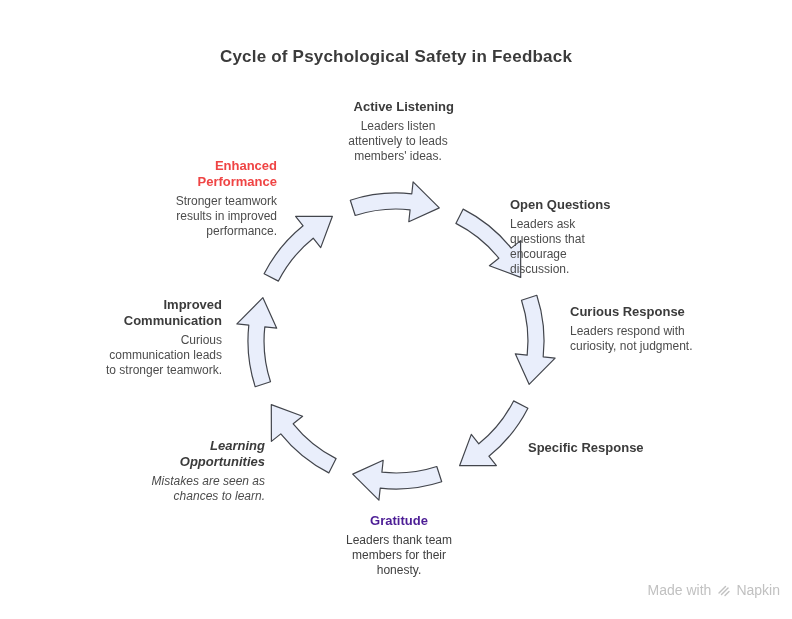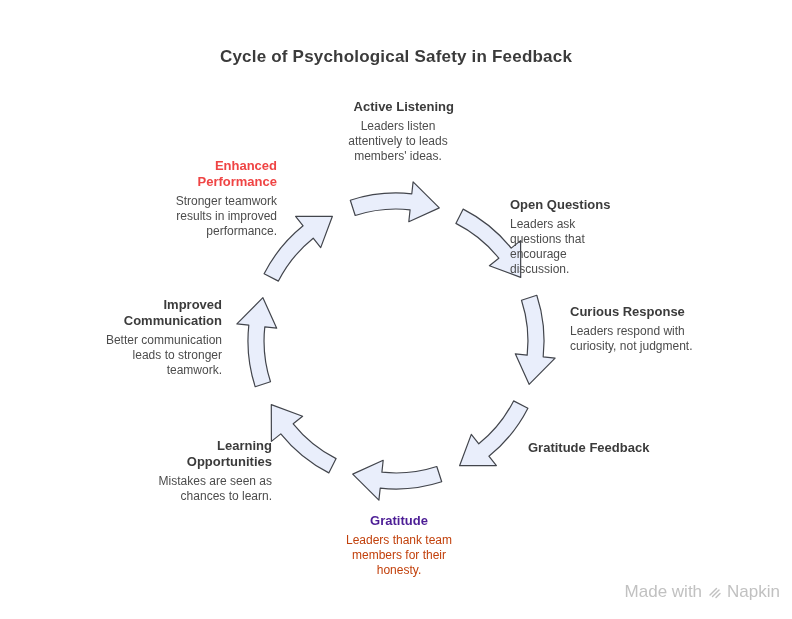--- a/index.html
+++ b/index.html
@@ -44,31 +44,31 @@
   }
   .align-center { text-align: center; }
   .align-left   { text-align: left; }
   .align-right  { text-align: right; }
 
   #node-active-listening      { left: 342px; top:  99px; width: 112px; }
   #node-open-questions        { left: 510px; top: 161px; width: 110px; }
   #node-curious-response      { left: 570px; top: 304px; width: 130px; }
   #node-specific-feedback     { left: 528px; top: 440px; width: 130px; }
   #node-gratitude             { left: 336px; top: 513px; width: 126px; }
-  #node-learning-opportunities{ left: 152px; top: 438px; width: 120px; }
+  #node-learning-opportunities{ left: 145px; top: 438px; width: 120px; font-style: italic; }
   #node-improved-communication{ left: 102px; top: 297px; width: 120px; }
   #node-enhanced-performance  { left: 157px; top: 158px; width: 120px; }
 
   #watermark {
     position: absolute;
     right: 12px; top: 582px;
     display: flex;
     align-items: center;
     gap: 6px;
-    font-size: 17px;
+    font-size: 14px;
     color: #c1c1c1;
   }
   #watermark svg { display: block; }
 </style>
 </head>
 <body>
 
 <div id="canvas">
 
   <div id="diagram-title" style="color: rgb(59, 59, 59);">Cycle of Psychological Safety in Feedback</div>
@@ -93,36 +93,36 @@
     <div class="node-title" style="color: rgb(59, 59, 59); margin-top: 36px;">Open Questions</div>
     <div class="node-desc" style="color: rgb(76, 76, 76);">Leaders ask questions that encourage discussion.</div>
   </div>
 
   <div class="node align-left" id="node-curious-response">
     <div class="node-title" style="color: rgb(59, 59, 59);">Curious Response</div>
     <div class="node-desc" style="color: rgb(76, 76, 76);">Leaders respond with curiosity, not judgment.</div>
   </div>
 
   <div class="node align-left" id="node-specific-feedback">
-    <div class="node-title" style="color: rgb(59, 59, 59);">Gratitude Feedback</div>
+    <div class="node-title" style="color: rgb(59, 59, 59);">Specific Response</div>
   </div>
 
   <div class="node align-center" id="node-gratitude">
     <div class="node-title" style="color: #4c1d95;">Gratitude</div>
-    <div class="node-desc" style="color: #c2410c;">Leaders thank team members for their honesty.</div>
+    <div class="node-desc" style="color: #404040;">Leaders thank team members for their honesty.</div>
   </div>
 
   <div class="node align-right" id="node-learning-opportunities">
     <div class="node-title" style="color: rgb(59, 59, 59);">Learning Opportunities</div>
     <div class="node-desc" style="color: rgb(76, 76, 76);">Mistakes are seen as chances to learn.</div>
   </div>
 
   <div class="node align-right" id="node-improved-communication">
     <div class="node-title" style="color: rgb(59, 59, 59);">Improved Communication</div>
-    <div class="node-desc" style="color: rgb(76, 76, 76);">Better communication leads to stronger teamwork.</div>
+    <div class="node-desc" style="color: rgb(76, 76, 76);">Curious communication leads to stronger teamwork.</div>
   </div>
 
   <div class="node align-right" id="node-enhanced-performance">
     <div class="node-title" style="color: #ef4444;">Enhanced Performance</div>
     <div class="node-desc" style="color: rgb(76, 76, 76);">Stronger teamwork results in improved performance.</div>
   </div>
 
   <div id="watermark" style="color: rgb(193, 193, 193);">
     <span>Made with</span>
     <span>

